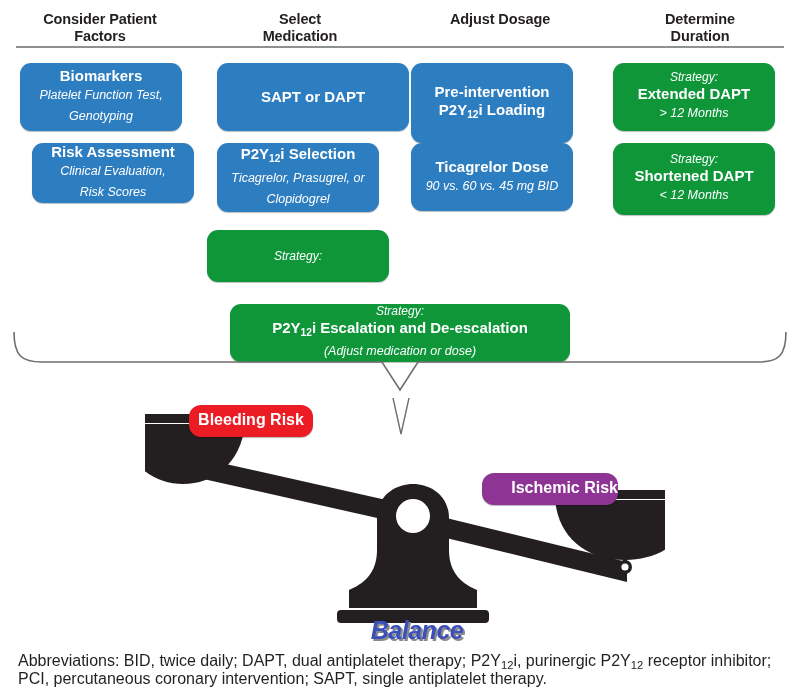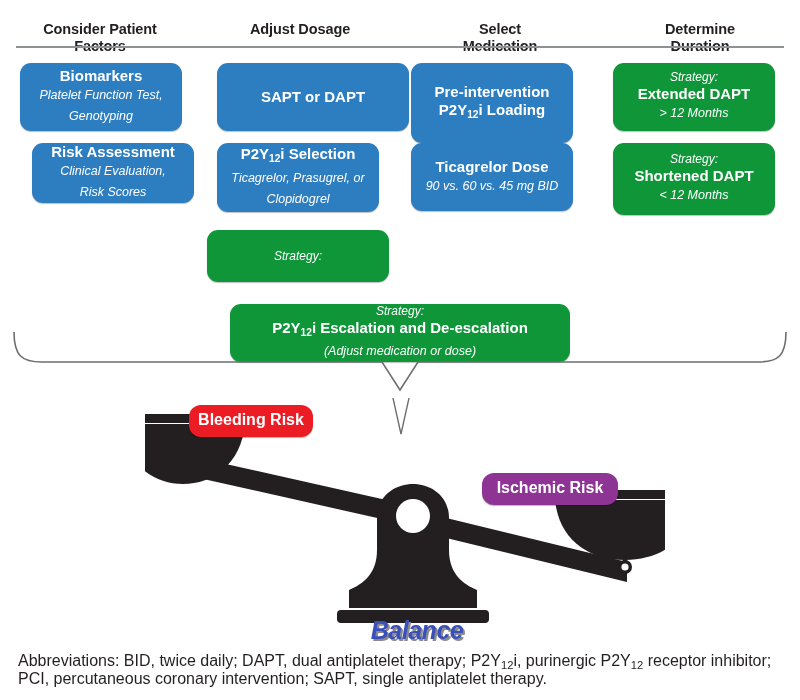--- a/index.html
+++ b/index.html
@@ -25,21 +25,21 @@
     width: 800px;
     height: 44px;
     display: flex;
   }
   .col-header {
     flex: 1 1 25%;
     text-align: center;
     font-size: 14.5px;
     font-weight: bold;
     line-height: 17px;
-    padding-top: 21px;
+    padding-top: 11px;
     letter-spacing: -0.1px;
     color: #231f20;
   }
   #header-rule {
     position: absolute;
     top: 46px;
     left: 16px;
     width: 768px;
     height: 0;
     border-top: 2px solid #8d9194;
@@ -126,20 +126,21 @@
     box-shadow: 0 1px 1px rgba(0,0,0,0.28);
   }
   #pill-bleeding {
     left: 175px; top: 405px; width: 124px; height: 32px;
     background: #ec1c24;
     margin-left: 14px;
   }
   #pill-ischemic {
     left: 482px; top: 473px; width: 136px; height: 32px;
     background: #8e3494;
+    text-align: right;
   }
 
   
   #balance-word {
     position: absolute;
     left: 352px;
     top: 616px;
     width: 130px;
     text-align: center;
     font-family: "Liberation Sans", sans-serif;
@@ -161,22 +162,22 @@
     line-height: 14px;
     color: #231f20;
   }
   #footnote .sub { font-size: 0.7em; vertical-align: -0.3em; }
 </style>
 </head>
 <body>
 
 <div id="headers">
   <div class="col-header">Consider Patient<br>Factors</div>
+  <div class="col-header">Select<br>Medication</div>
   <div class="col-header">Adjust Dosage</div>
-  <div class="col-header">Select<br>Medication</div>
   <div class="col-header">Determine<br>Duration</div>
 </div>
 <div id="header-rule"></div>
 
 <div class="box blue" id="box-biomarkers">
   <div class="line-main">Biomarkers</div>
   <div class="line-sub">Platelet Function Test,<br>Genotyping</div>
 </div>
 
 <div class="box blue" id="box-risk-assessment">

